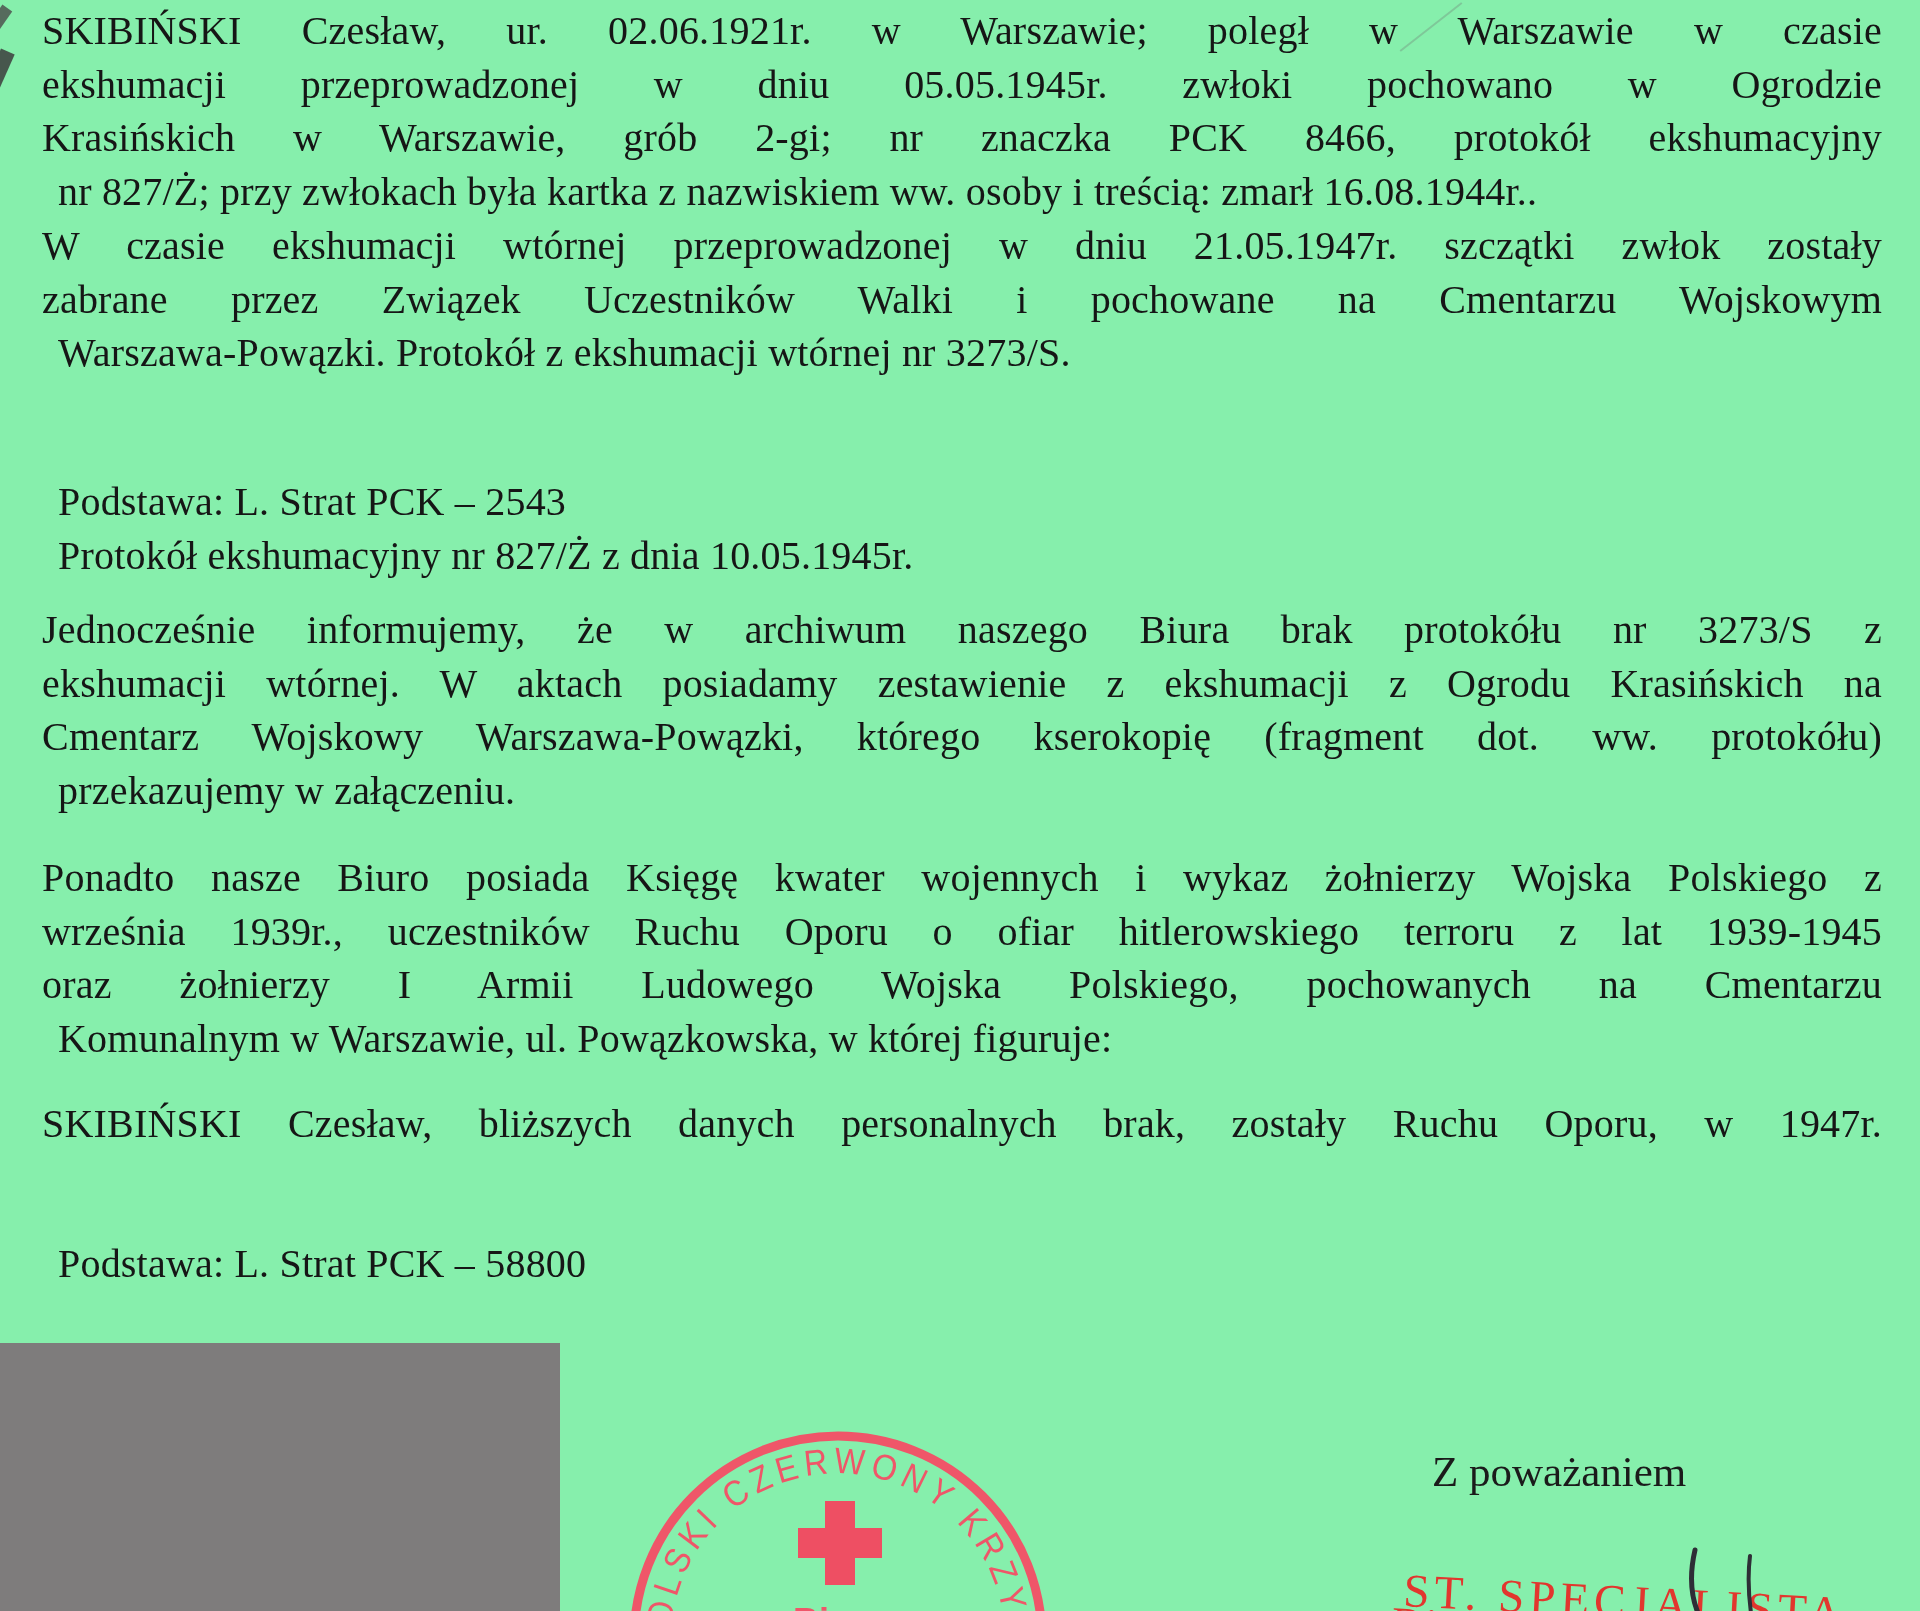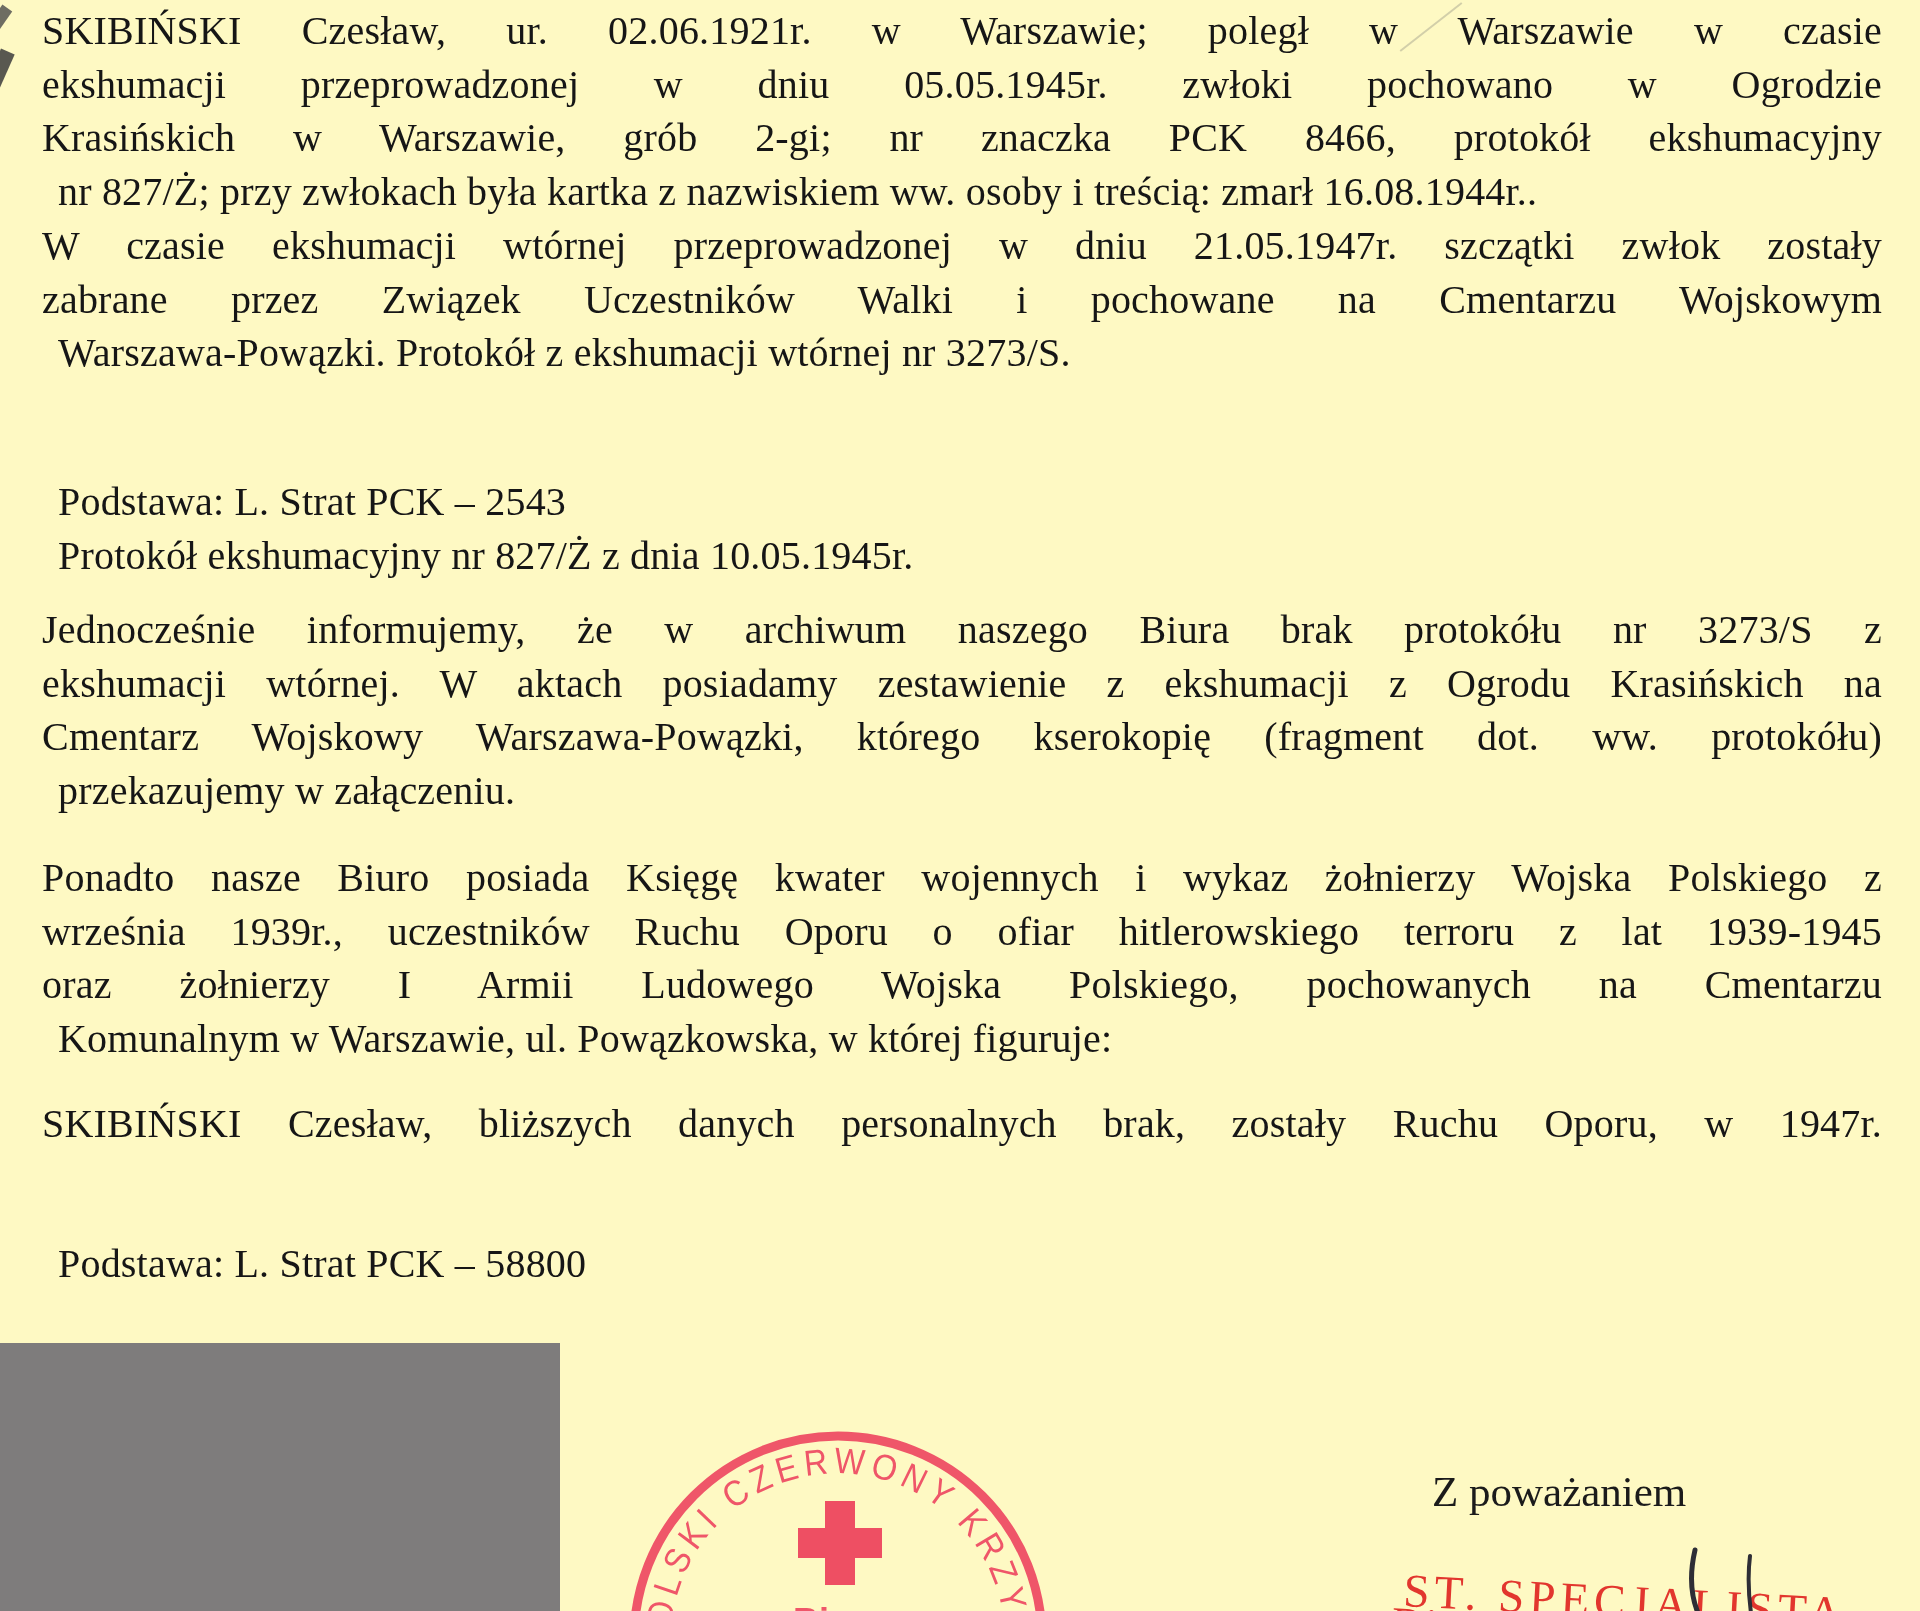--- a/index.html
+++ b/index.html
@@ -1,19 +1,19 @@
 <!DOCTYPE html>
 <html lang="pl"><head>
 <meta charset="utf-8">
 <style>
   html,body{margin:0;padding:0;}
   .page{
     position:relative;
     width:1920px;height:1611px;
-    background:#fef9c3;
+    background:#86efac;
     overflow:hidden;
     font-family:"Liberation Serif","DejaVu Serif",serif;
     color:#161616;
   }
   .para{
     position:absolute;left:42px;right:38px;
     font-size:40px;line-height:53.7px;
     letter-spacing:.2px;
   }
   .jl{text-align:justify;text-align-last:justify;}
@@ -24,21 +24,21 @@
     position:absolute;left:0;top:1343px;width:560px;height:268px;
     background:#7e7c7c;
   }
 
   
   .stamp{position:absolute;left:608px;top:1420px;}
 
   
   .salutation{
     position:absolute;left:1432px;top:1447px;
-    font-size:43px;color:#1b1b1b;margin-top:20px;
+    font-size:43px;color:#1b1b1b;
   }
   .sig-stamp{
     position:absolute;left:1405px;top:1563px;
     font-size:47px;letter-spacing:5px;color:#e2362e;
     transform:rotate(3deg);transform-origin:left top;
     white-space:nowrap;
   }
   .sig-stamp2{
     position:absolute;left:1393px;top:1597px;
     font-size:44px;letter-spacing:4px;color:#e2362e;

